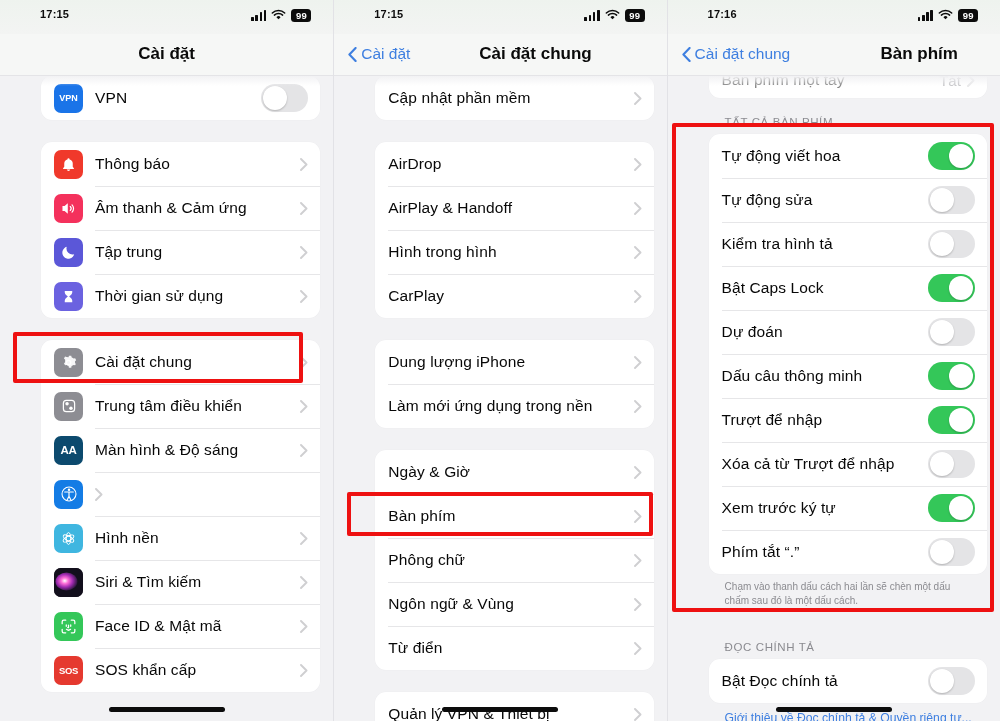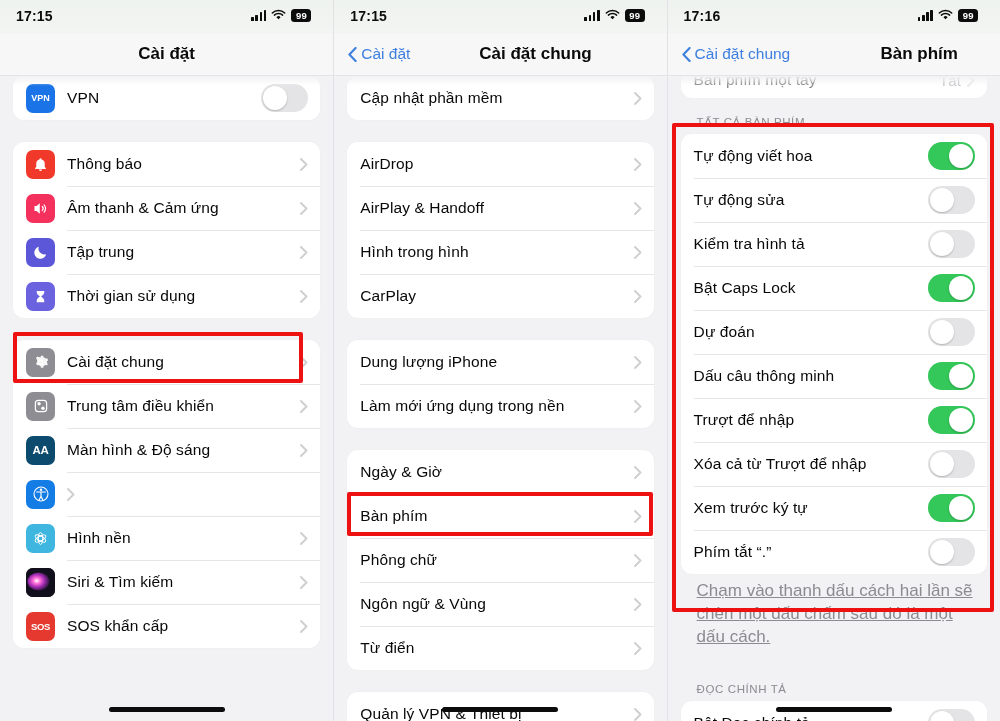--- a/index.html
+++ b/index.html
@@ -19,22 +19,22 @@
     flex: 0 0 333.3px;
   }
   .panel + .panel { border-left: 1px solid #e2e2e6; }
 
   
   .statusbar {
     height: 34px; position: relative;
     background: linear-gradient(180deg,#eef3ee 0%, #f3f4f3 100%);
   }
   .sb-time {
-    position: absolute; left: 16px; top: 8px;
-    font-size: 14px; font-weight: bold; color: #0c0c0c; letter-spacing: .2px;
+    position: absolute; left: 40px; top: 8px;
+    font-size: 11px; font-weight: bold; color: #0c0c0c; letter-spacing: .2px;
   }
   .sb-right {
     position: absolute; right: 22px; top: 9px;
     display: flex; align-items: center; gap: 5px;
   }
   .bars { display: flex; align-items: flex-end; gap: 1.6px; height: 12px; }
   .bars i { display: block; width: 2.6px; background: #0c0c0c; border-radius: .6px; }
   .bars i:nth-child(1) { height: 4px; }
   .bars i:nth-child(2) { height: 6.5px; }
   .bars i:nth-child(3) { height: 9px; }
@@ -61,21 +61,21 @@
   .nav-back {
     position: absolute; left: 14px; top: 11px;
     display: flex; align-items: center; gap: 4px;
     color: #3e7fe0; font-size: 15.5px;
   }
   .nav-back .chev {
     width: 9px; height: 15px; flex: 0 0 9px;
   }
 
   
-  .content { position: relative; height: 645px; overflow: hidden; padding: 0 13px; }
+  .content { position: relative; height: 645px; overflow: hidden; padding: 0 13px; margin-left: 28px; }
 
   .group {
     background: #ffffff;
     border-radius: 11px;
     overflow: hidden;
     margin-bottom: 22px;
     box-shadow: 0 0 0 .5px rgba(0,0,0,0.02);
   }
 
   .row {
@@ -115,22 +115,22 @@
     background: #fff; box-shadow: 0 1px 2px rgba(0,0,0,.22);
   }
   .toggle.on .knob { left: auto; right: 1.8px; }
 
   
   .sec-header {
     font-size: 11.5px; color: #8b8b90; letter-spacing: .6px;
     padding: 6px 0 6px 16px; text-transform: uppercase;
   }
   .sec-footer {
-    font-size: 17px; color: #8b8b90; line-height: 1.35;
-    padding: 6px 14px 12px 16px; margin-top: -16px; margin-bottom: 18px; text-decoration: underline;
+    font-size: 10px; color: #8b8b90; line-height: 1.35;
+    padding: 6px 14px 12px 16px; margin-top: -16px; margin-bottom: 18px;
   }
   .link-footer {
     font-size: 12.2px; color: #3e7fe0; padding: 2px 0 0 16px; margin-top: -16px;
   }
 
   
   .redbox {
     position: absolute;
     border: 4px solid #ee1111;
     border-radius: 2px;
@@ -314,20 +314,35 @@
               <rect width="29" height="29" fill="#120f1c"></rect>
               <ellipse cx="12.5" cy="13.5" rx="11" ry="9" fill="url(#sir)"></ellipse>
             </svg>
           </span>
           <span class="row-label">Siri &amp; Tìm kiếm</span>
           <svg class="chevron" viewBox="0 0 8 13">
               <path d="M1 1l5.5 5.5L1 12" stroke="#8e8e93" stroke-width="1.9" fill="none" stroke-linecap="round" stroke-linejoin="round"></path>
             </svg>
         </div>
         <div class="row with-icon">
+          <span class="icon" style="background:#34c759;">
+            <svg width="19" height="19" viewBox="0 0 24 24">
+                <g fill="none" stroke="#fff" stroke-width="1.6" stroke-linecap="round">
+                  <path d="M4 8.5V6a2 2 0 0 1 2-2h2.5M15.5 4H18a2 2 0 0 1 2 2v2.5M20 15.5V18a2 2 0 0 1-2 2h-2.5M8.5 20H6a2 2 0 0 1-2-2v-2.5"></path>
+                  <path d="M9.2 10v1.8M14.8 10v1.8M12 10.2v3.2h-1"></path>
+                  <path d="M9.4 15.6a4 4 0 0 0 5.2 0"></path>
+                </g>
+              </svg>
+          </span>
+          <span class="row-label">Face ID &amp; Mật mã</span>
+          <svg class="chevron" viewBox="0 0 8 13">
+              <path d="M1 1l5.5 5.5L1 12" stroke="#8e8e93" stroke-width="1.9" fill="none" stroke-linecap="round" stroke-linejoin="round"></path>
+            </svg>
+        </div>
+        <div class="row with-icon">
           <span class="icon" style="background:#e5392f;font-size:9.5px;letter-spacing:-.3px;">SOS</span>
           <span class="row-label">SOS khẩn cấp</span>
           <svg class="chevron" viewBox="0 0 8 13">
               <path d="M1 1l5.5 5.5L1 12" stroke="#8e8e93" stroke-width="1.9" fill="none" stroke-linecap="round" stroke-linejoin="round"></path>
             </svg>
         </div>
       </div>
     </div>
 
     <div class="home-ind"></div>

